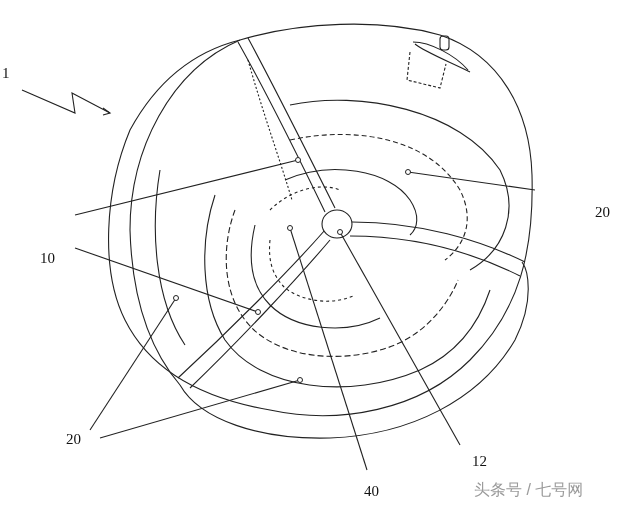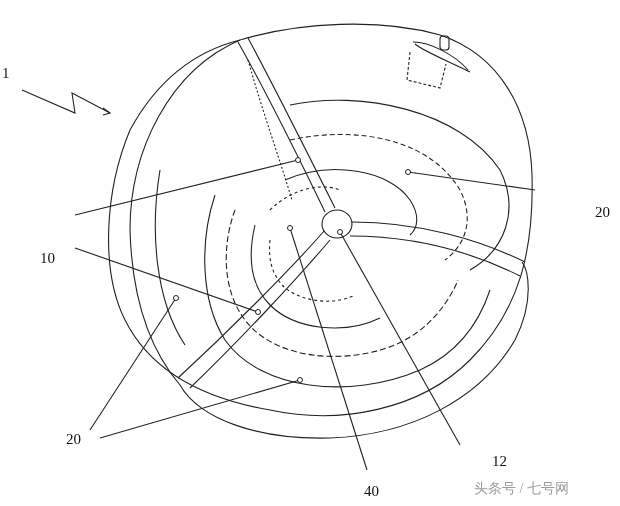--- a/index.html
+++ b/index.html
@@ -1,19 +1,19 @@
 <!DOCTYPE html>
 <html><head>
 <meta charset="utf-8">
 <style>
   html, body { margin:0; padding:0; background:#ffffff; }
   #canvas { position:relative; width:620px; height:506px; background:#ffffff; overflow:hidden; }
   svg { position:absolute; left:0; top:0; }
   .label { position:absolute; font-family:"Liberation Serif", serif; font-size:15px; color:#111; line-height:1; }
-  .wm { position:absolute; font-family:Liberation Serif, serif; font-size:14px; color:#9a9a9a; }
+  .wm { position:absolute; font-family:Liberation Sans, sans-serif; font-size:16px; color:#9a9a9a; }
 </style>
 </head>
 <body>
 
 <div id="canvas">
   <svg width="620" height="506" viewBox="0 0 620 506">
     <g fill="none" stroke="#222" stroke-width="1.1">
 
       <path d="M240,40 C300,22 380,18 440,35 C500,55 530,110 532,175 C534,250 520,310 470,360 C420,410 340,425 270,410 C200,398 150,370 125,320 C100,270 105,190 130,130 C160,75 200,50 240,40 Z"></path>
 
@@ -67,17 +67,17 @@
       <circle cx="300" cy="380" r="2.5"></circle>
       <circle cx="290" cy="228" r="2.5"></circle>
       <circle cx="340" cy="232" r="2.5"></circle>
     </g>
   </svg>
 
   <span class="label" style="left:2px;top:66px;">1</span>
   <span class="label" style="left:40px;top:222px;margin-top:29px;">10</span>
   <span class="label" style="left:595px;top:205px;">20</span>
   <span class="label" style="left:66px;top:432px;">20</span>
-  <span class="label" style="left:492px;top:454px;">12</span>
+  <span class="label" style="left:472px;top:454px;">12</span>
   <span class="label" style="left:364px;top:484px;">40</span>
 
   <span class="wm" style="left:474px;top:480px;">头条号 / 七号网</span>
 </div>
 
 </body></html>

